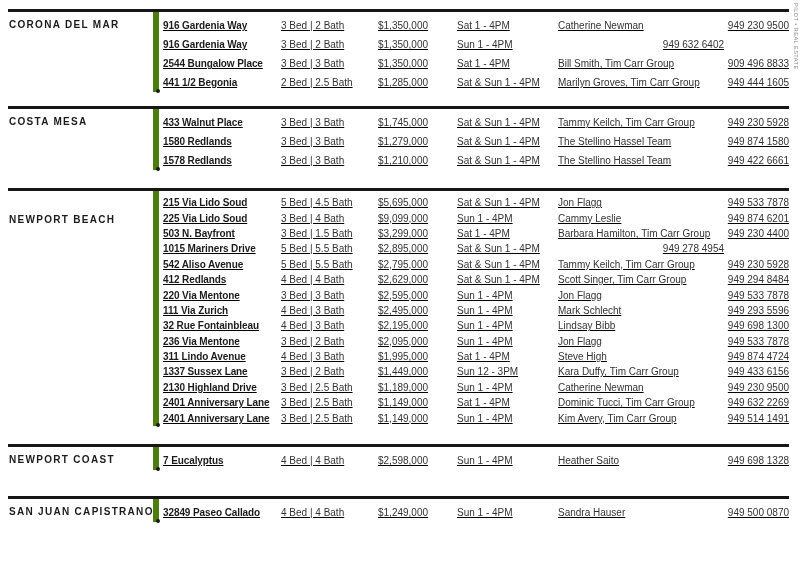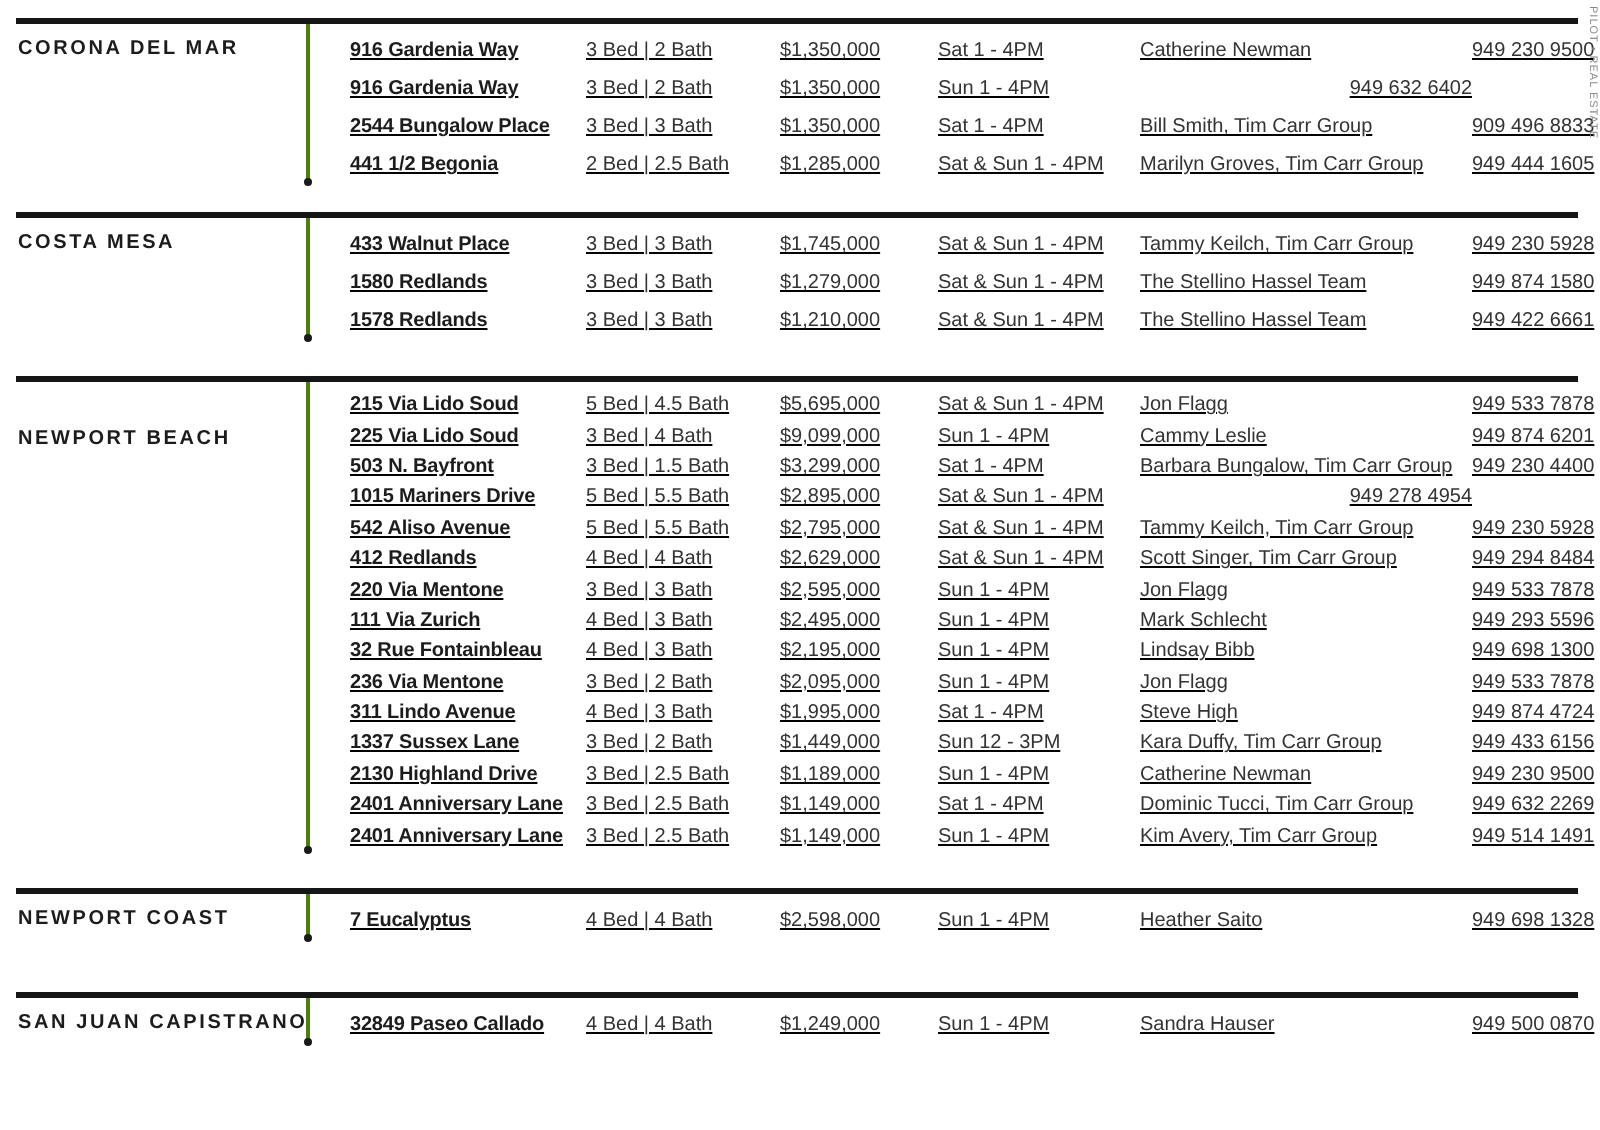--- a/index.html
+++ b/index.html
@@ -36,22 +36,22 @@
     font-size: 10px;
     font-weight: bold;
     letter-spacing: 1.3px;
     color: #1c1c1c;
     white-space: nowrap;
   }
   .dense .city-cell { top: 23px; }
   .rows {
     position: relative;
     margin-left: 145px;
-    border-left: 2px solid #4d7c0f;
-    padding: 4px 0 0 20px;
+    border-left: 6px solid #4d7c0f;
+    padding: 4px 0 0 4px;
   }
   .rows::after {
     content: "";
     position: absolute;
     left: -3px;
     bottom: -1px;
     width: 4px;
     height: 4px;
     background: #1a1a1a;
     border-radius: 50%;
@@ -184,21 +184,21 @@
     <span class="cell time">Sun 1 - 4PM</span>
     <span class="cell agent">Cammy Leslie</span>
     <span class="cell phone">949 874 6201</span>
   </div>
 
   <div class="row">
     <span class="cell address">503 N. Bayfront</span>
     <span class="cell bedbath">3 Bed | 1.5 Bath</span>
     <span class="cell price">$3,299,000</span>
     <span class="cell time">Sat 1 - 4PM</span>
-    <span class="cell agent">Barbara Bungalow, Tim Carr Group</span>
+    <span class="cell agent">Barbara Hamilton, Tim Carr Group</span>
     <span class="cell phone">949 230 4400</span>
   </div>
 
   <div class="row">
     <span class="cell address">1015 Mariners Drive</span>
     <span class="cell bedbath">5 Bed | 5.5 Bath</span>
     <span class="cell price">$2,895,000</span>
     <span class="cell time">Sat &amp; Sun 1 - 4PM</span>
     <span class="cell phone">949 278 4954</span>
   </div>

